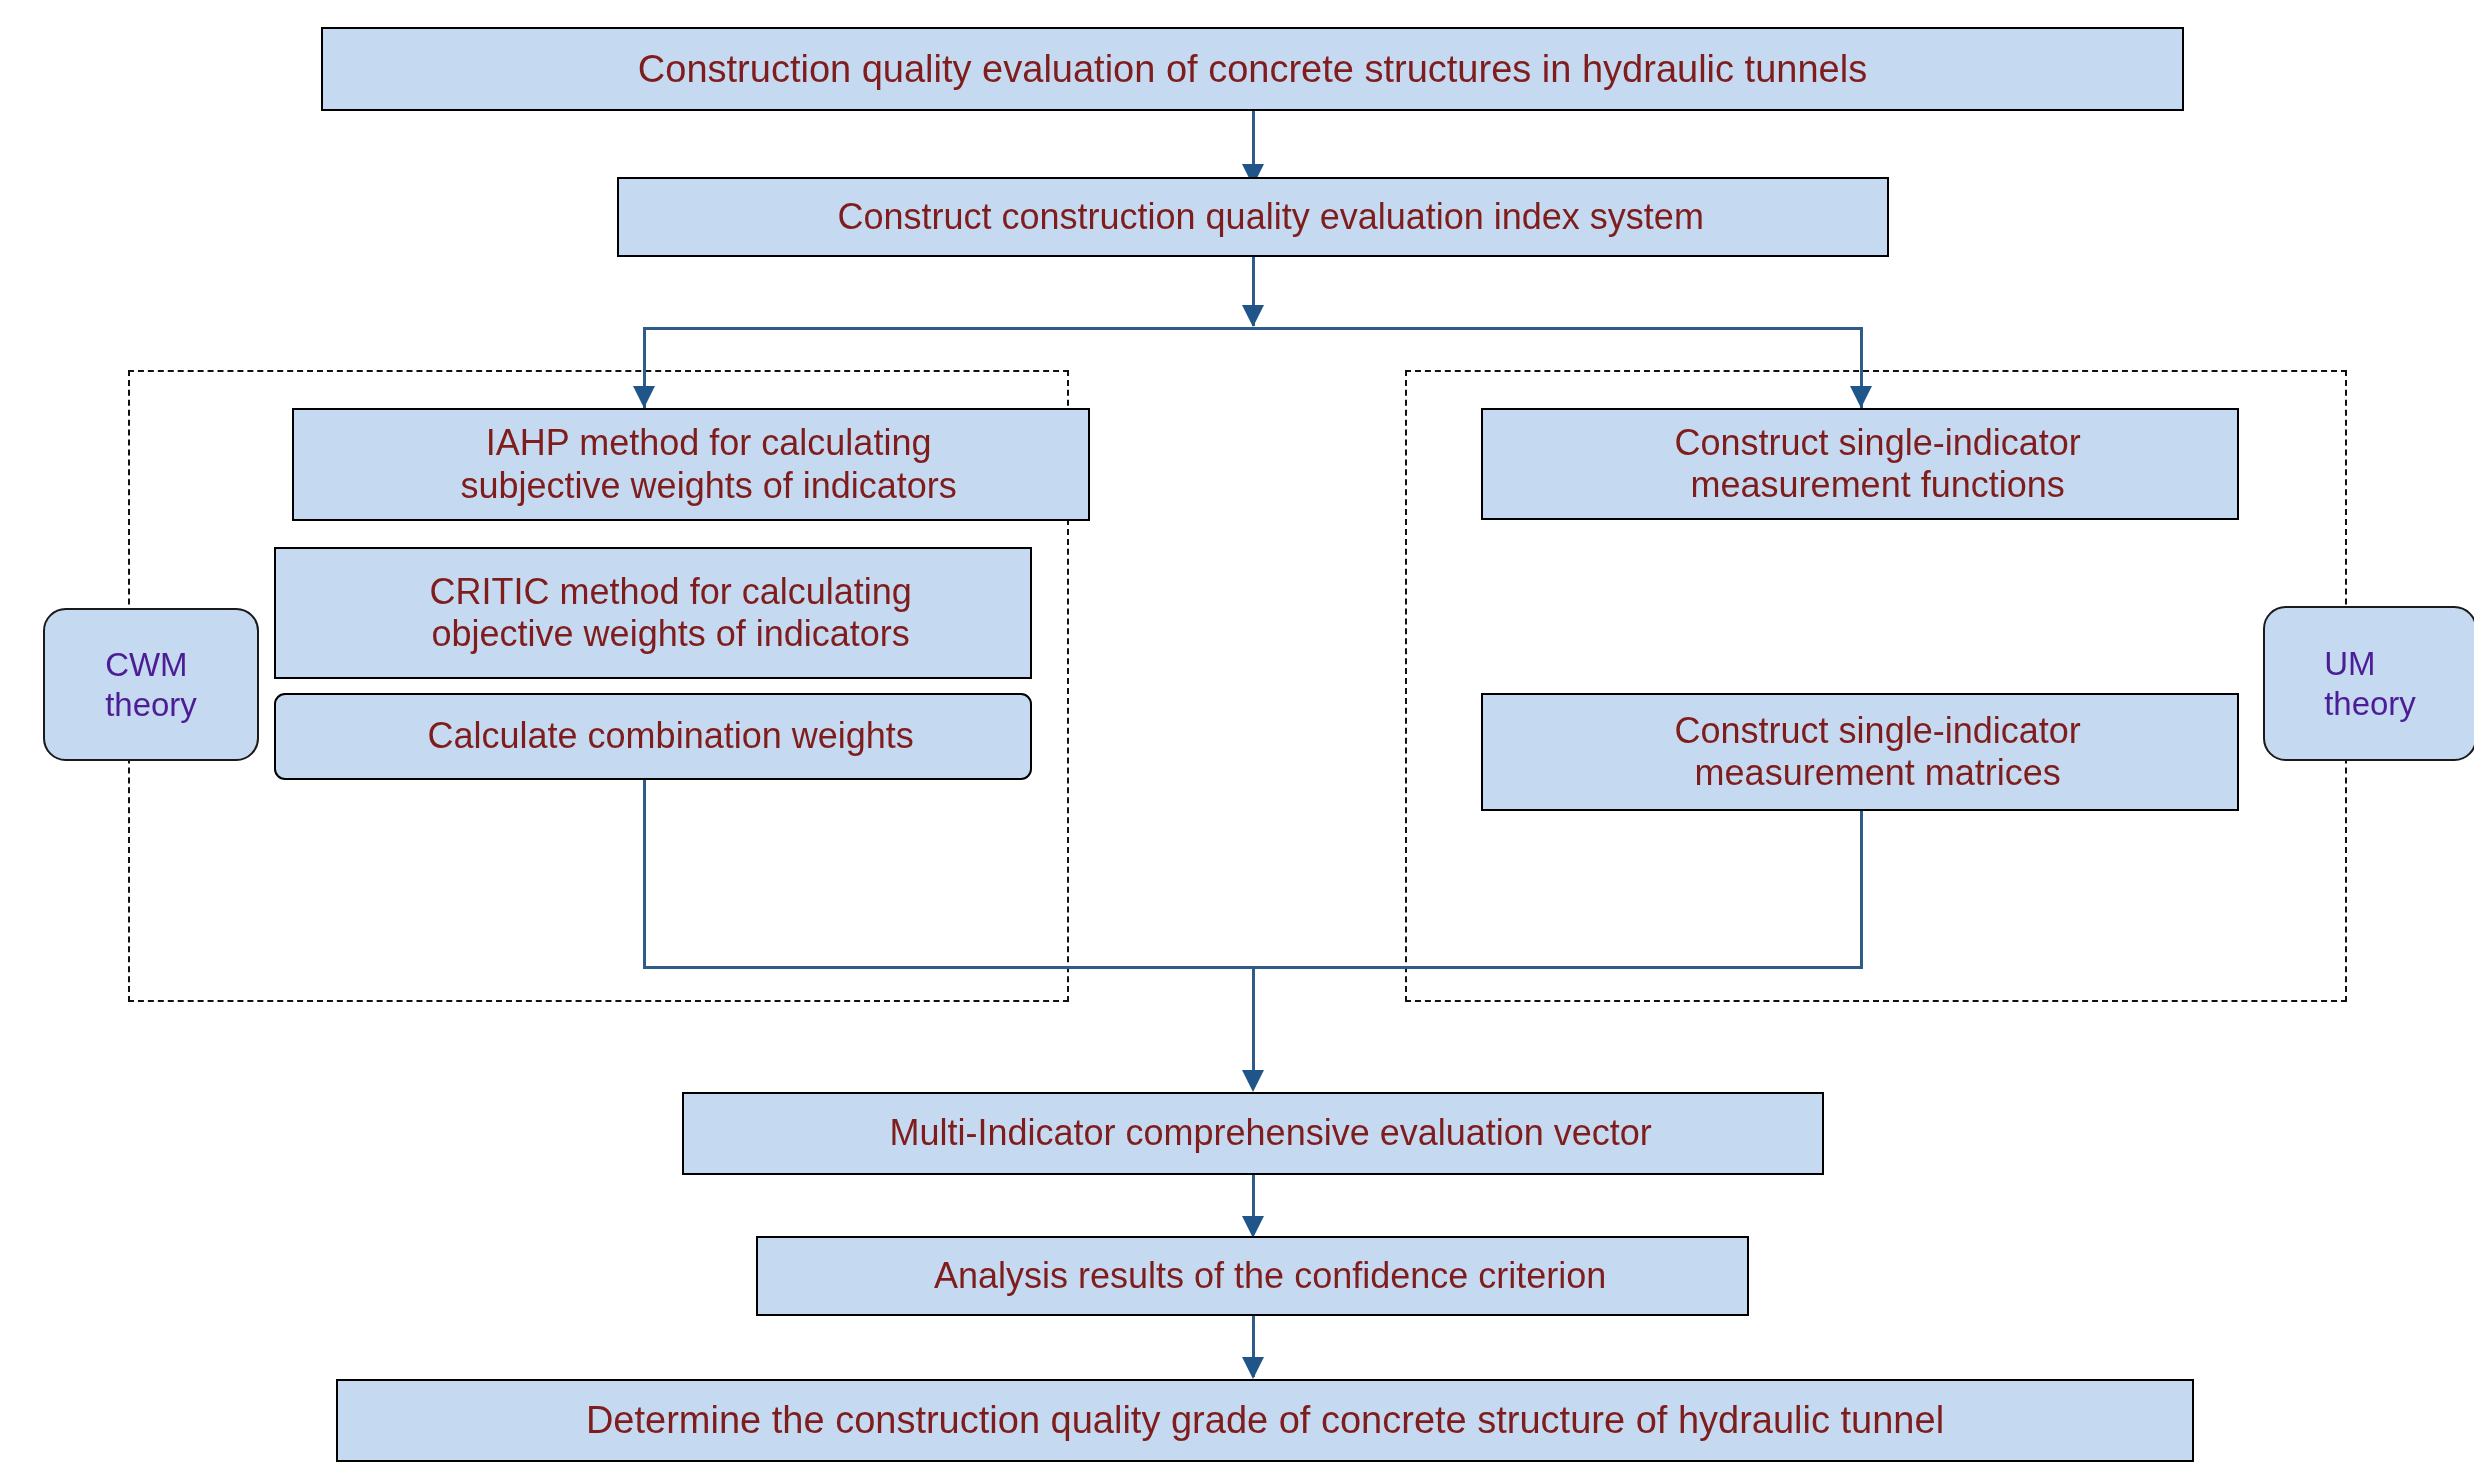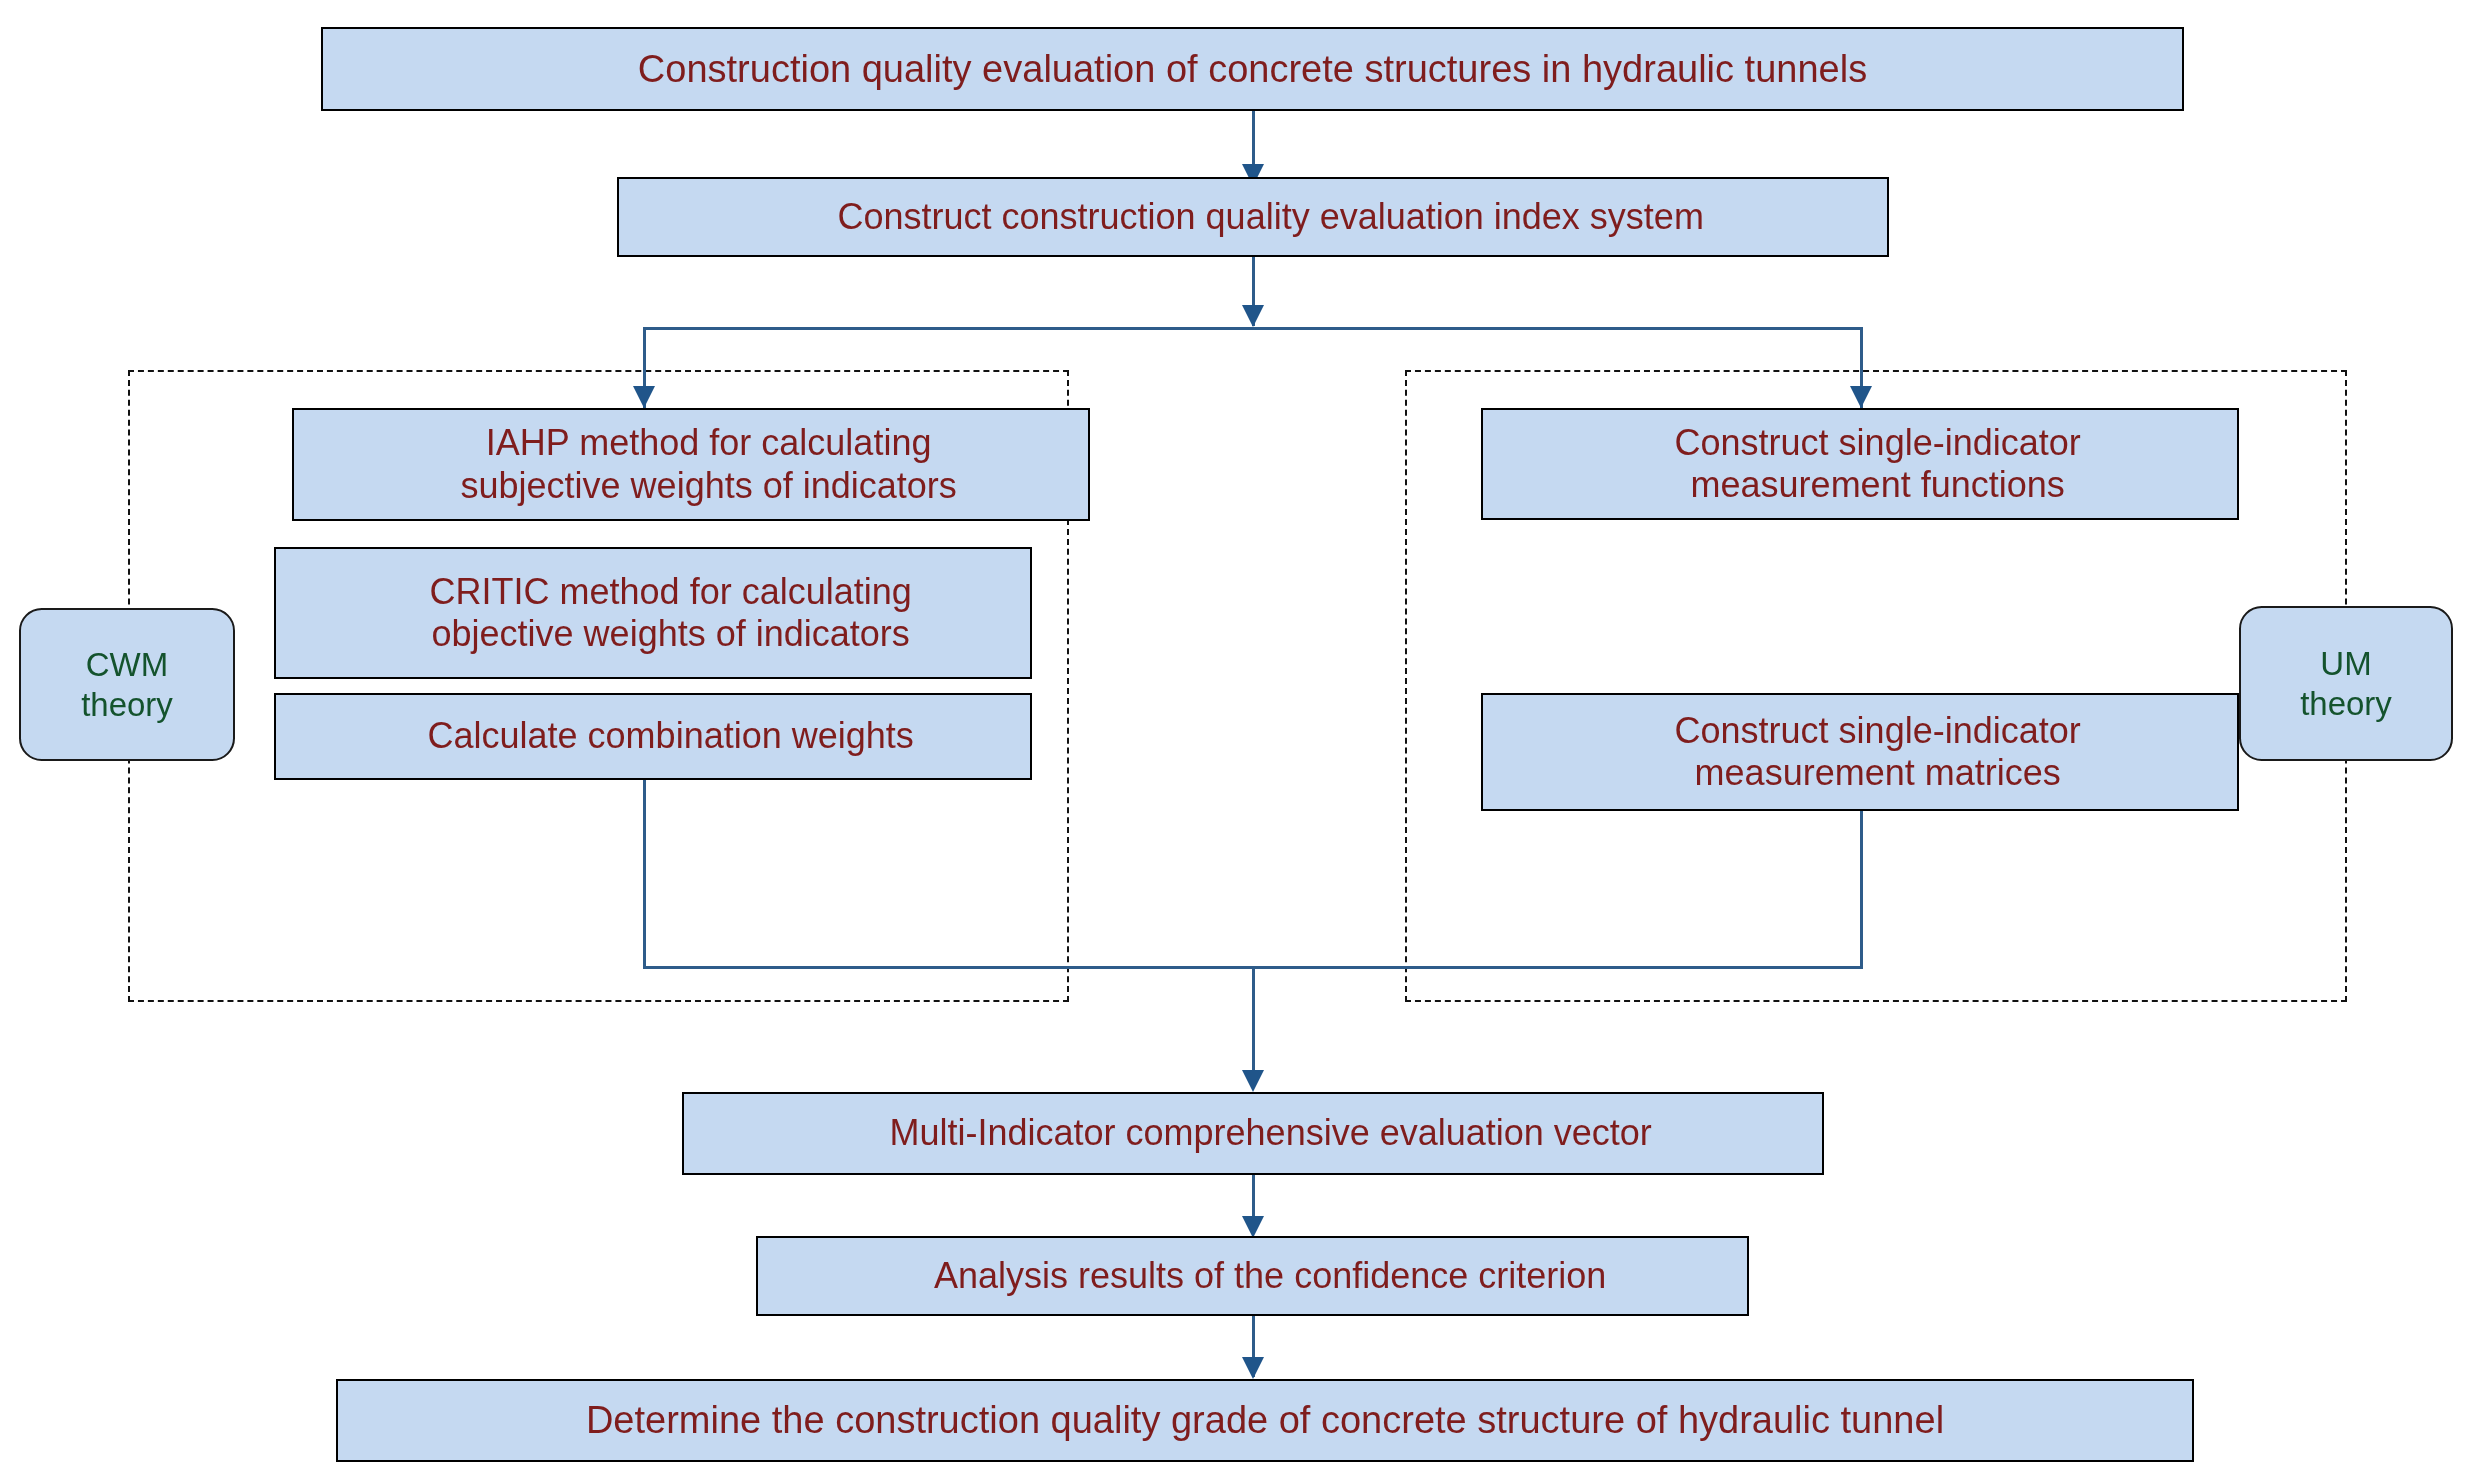--- a/index.html
+++ b/index.html
@@ -37,25 +37,25 @@
   
   .chip {
     position: absolute;
     box-sizing: border-box;
     background: #C5D9F1;
     border: 2.6px solid #1a1a1a;
     border-radius: 22.7px;
     display: flex;
     align-items: center;
     justify-content: center;
-    text-align: center;
-    color: #14532d;
+    color: #4c1d95;
     line-height: 1.2;
     z-index: 8;
     white-space: pre-line;
+    margin-left: 24px;
   }
   
   .group {
     position: absolute;
     box-sizing: border-box;
     border: 2.6px dashed #111111;
     background: transparent;
     z-index: 2;
   }
   
@@ -121,21 +121,21 @@
   <div class="box t-xl" style="left:321px; top:27px; width:1863px; height:84px;">Construction quality evaluation  of concrete structures in hydraulic tunnels</div>
 
   <div class="box t-lg" style="left:617px; top:177px; width:1272px; height:80px;">Construct construction quality evaluation index system</div>
 
   <div class="box t-lg" style="left:292px; top:408px; width:798px; height:113px;">IAHP method for calculating
 subjective weights of indicators</div>
 
   <div class="box t-lg" style="left:274px; top:547px; width:758px; height:132px;">CRITIC method for calculating
 objective weights of indicators</div>
 
-  <div class="box t-lg" style="left:274px; top:693px; width:758px; height:87px;">Calculate combination weights</div>
+  <div class="box t-lg" style="left:274px; top:693px; width:758px; height:87px;border-radius:11px;">Calculate combination weights</div>
 
   <div class="box t-lg" style="left:1481px; top:408px; width:758px; height:112px;">Construct single-indicator
 measurement functions</div>
 
 
   <div class="box t-lg" style="left:1481px; top:693px; width:758px; height:118px;">Construct single-indicator
 measurement matrices</div>
 
   <div class="chip t-chip" style="left:19px; top:608px; width:216px; height:153px;">CWM
 theory</div>

